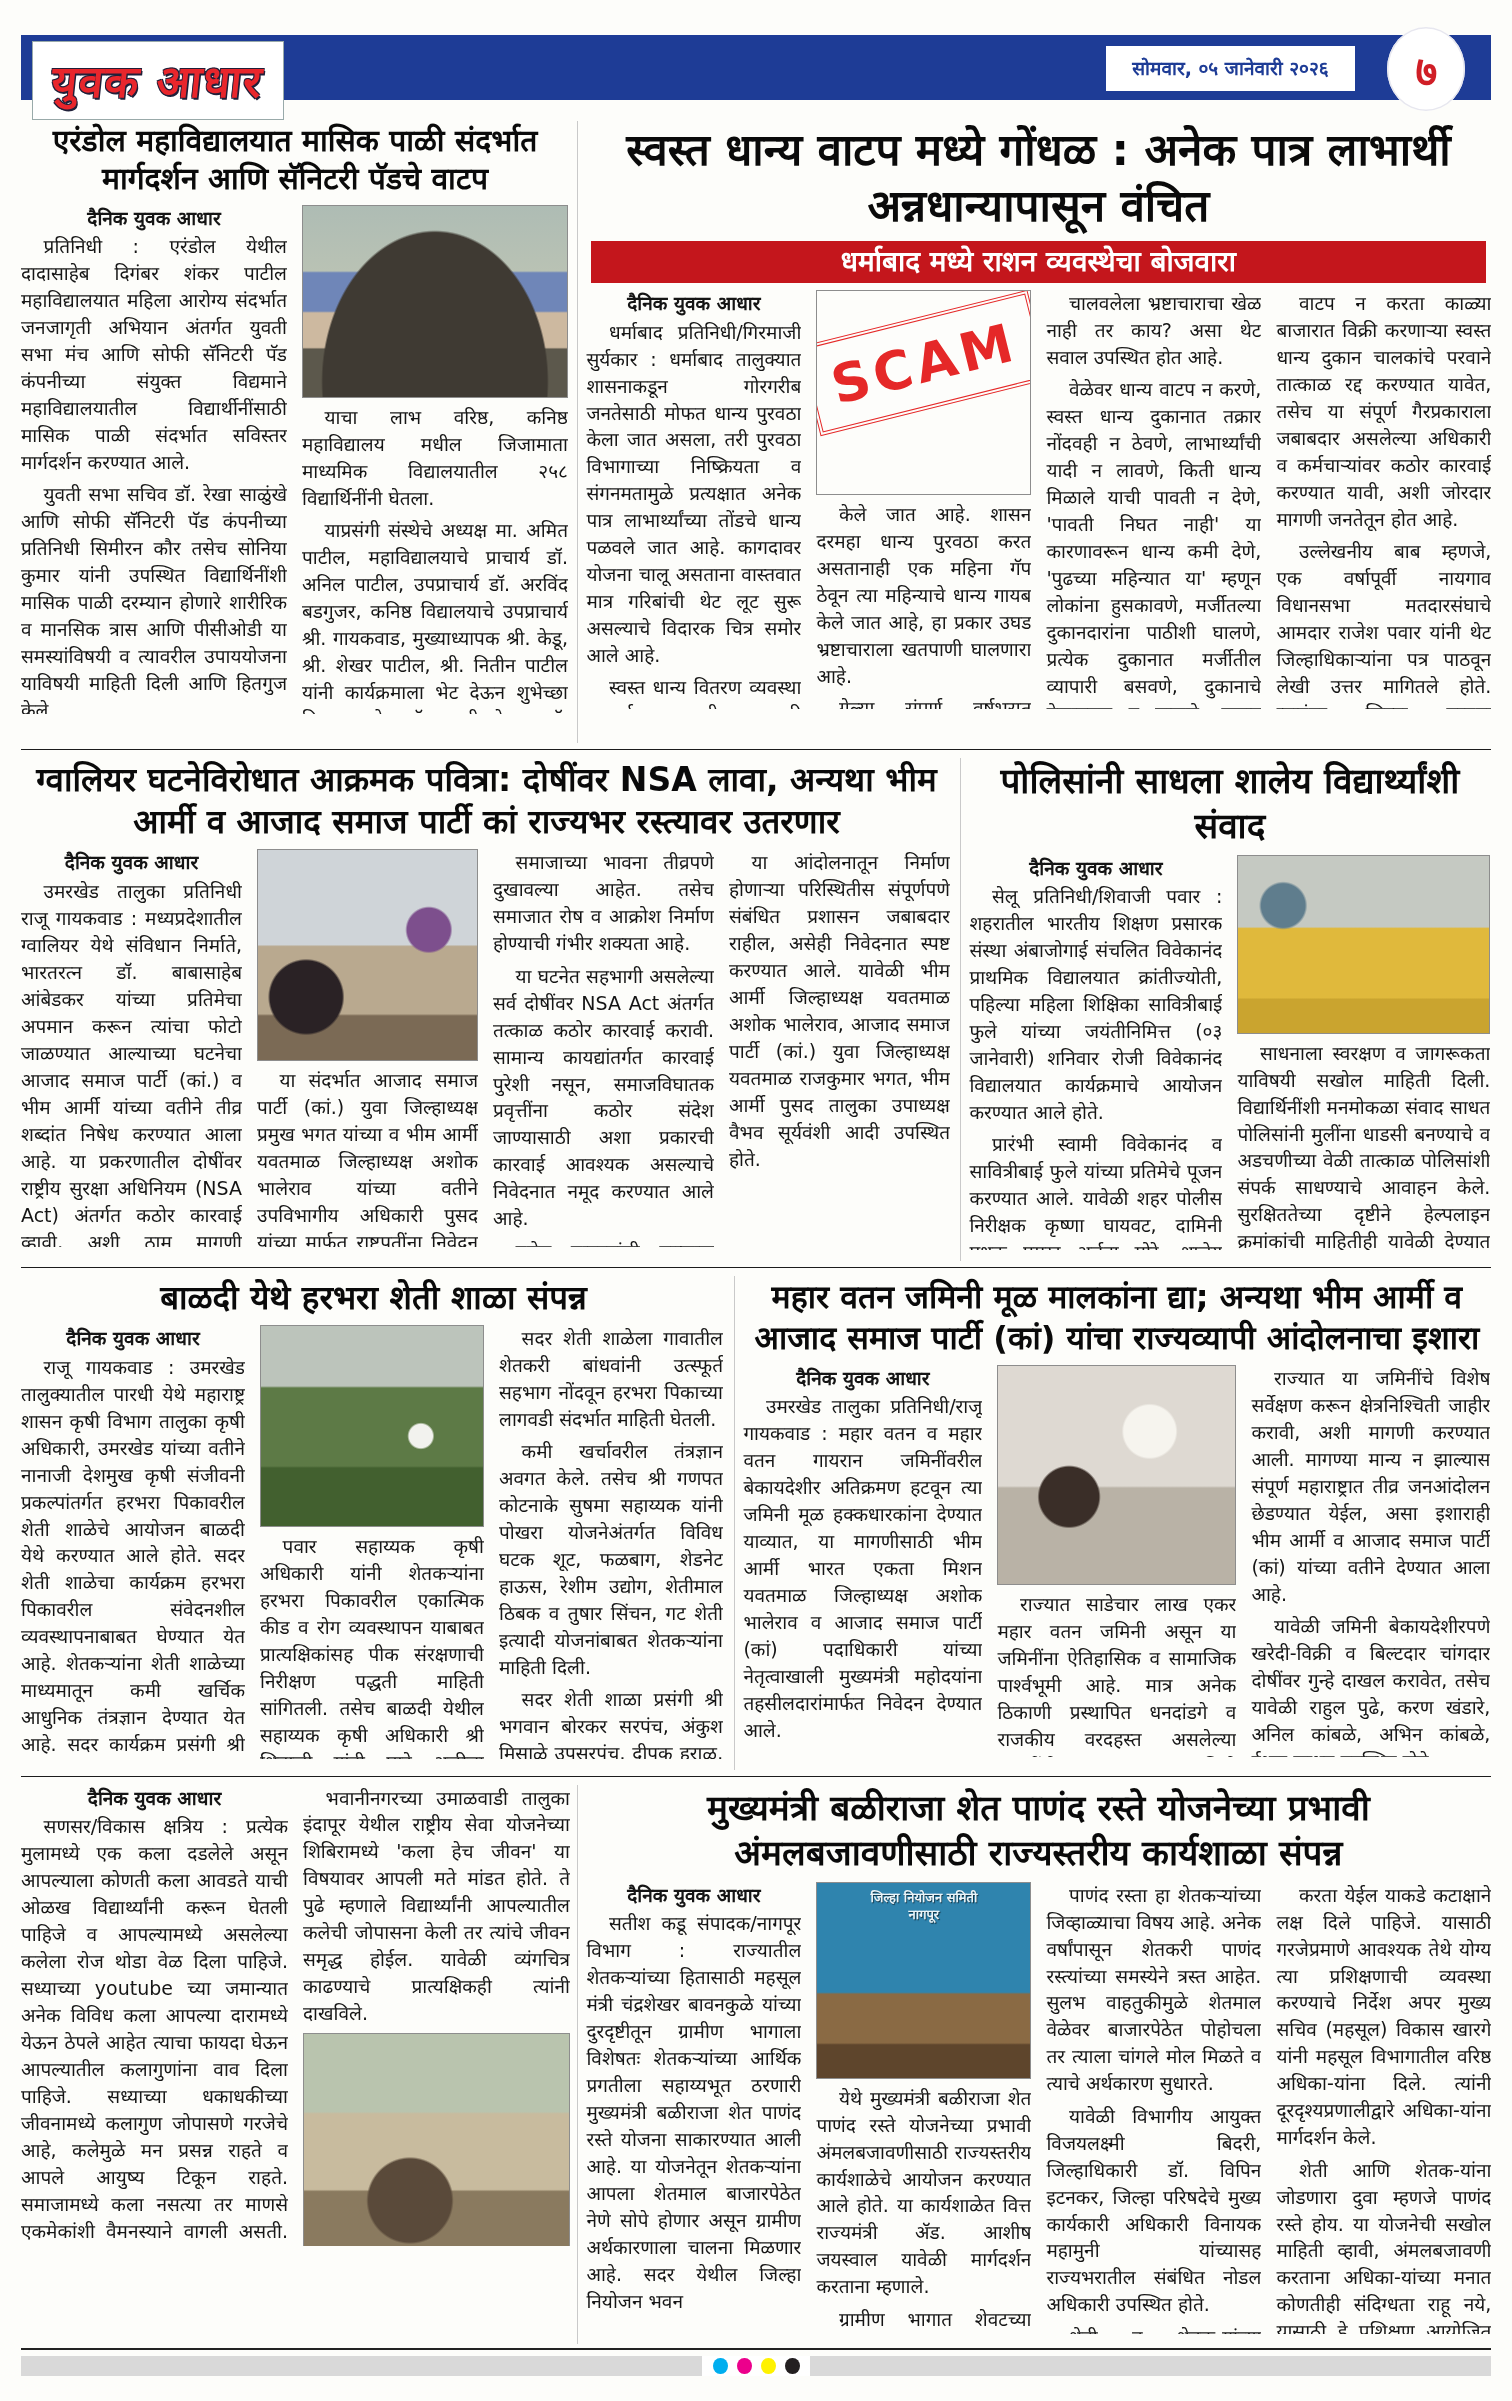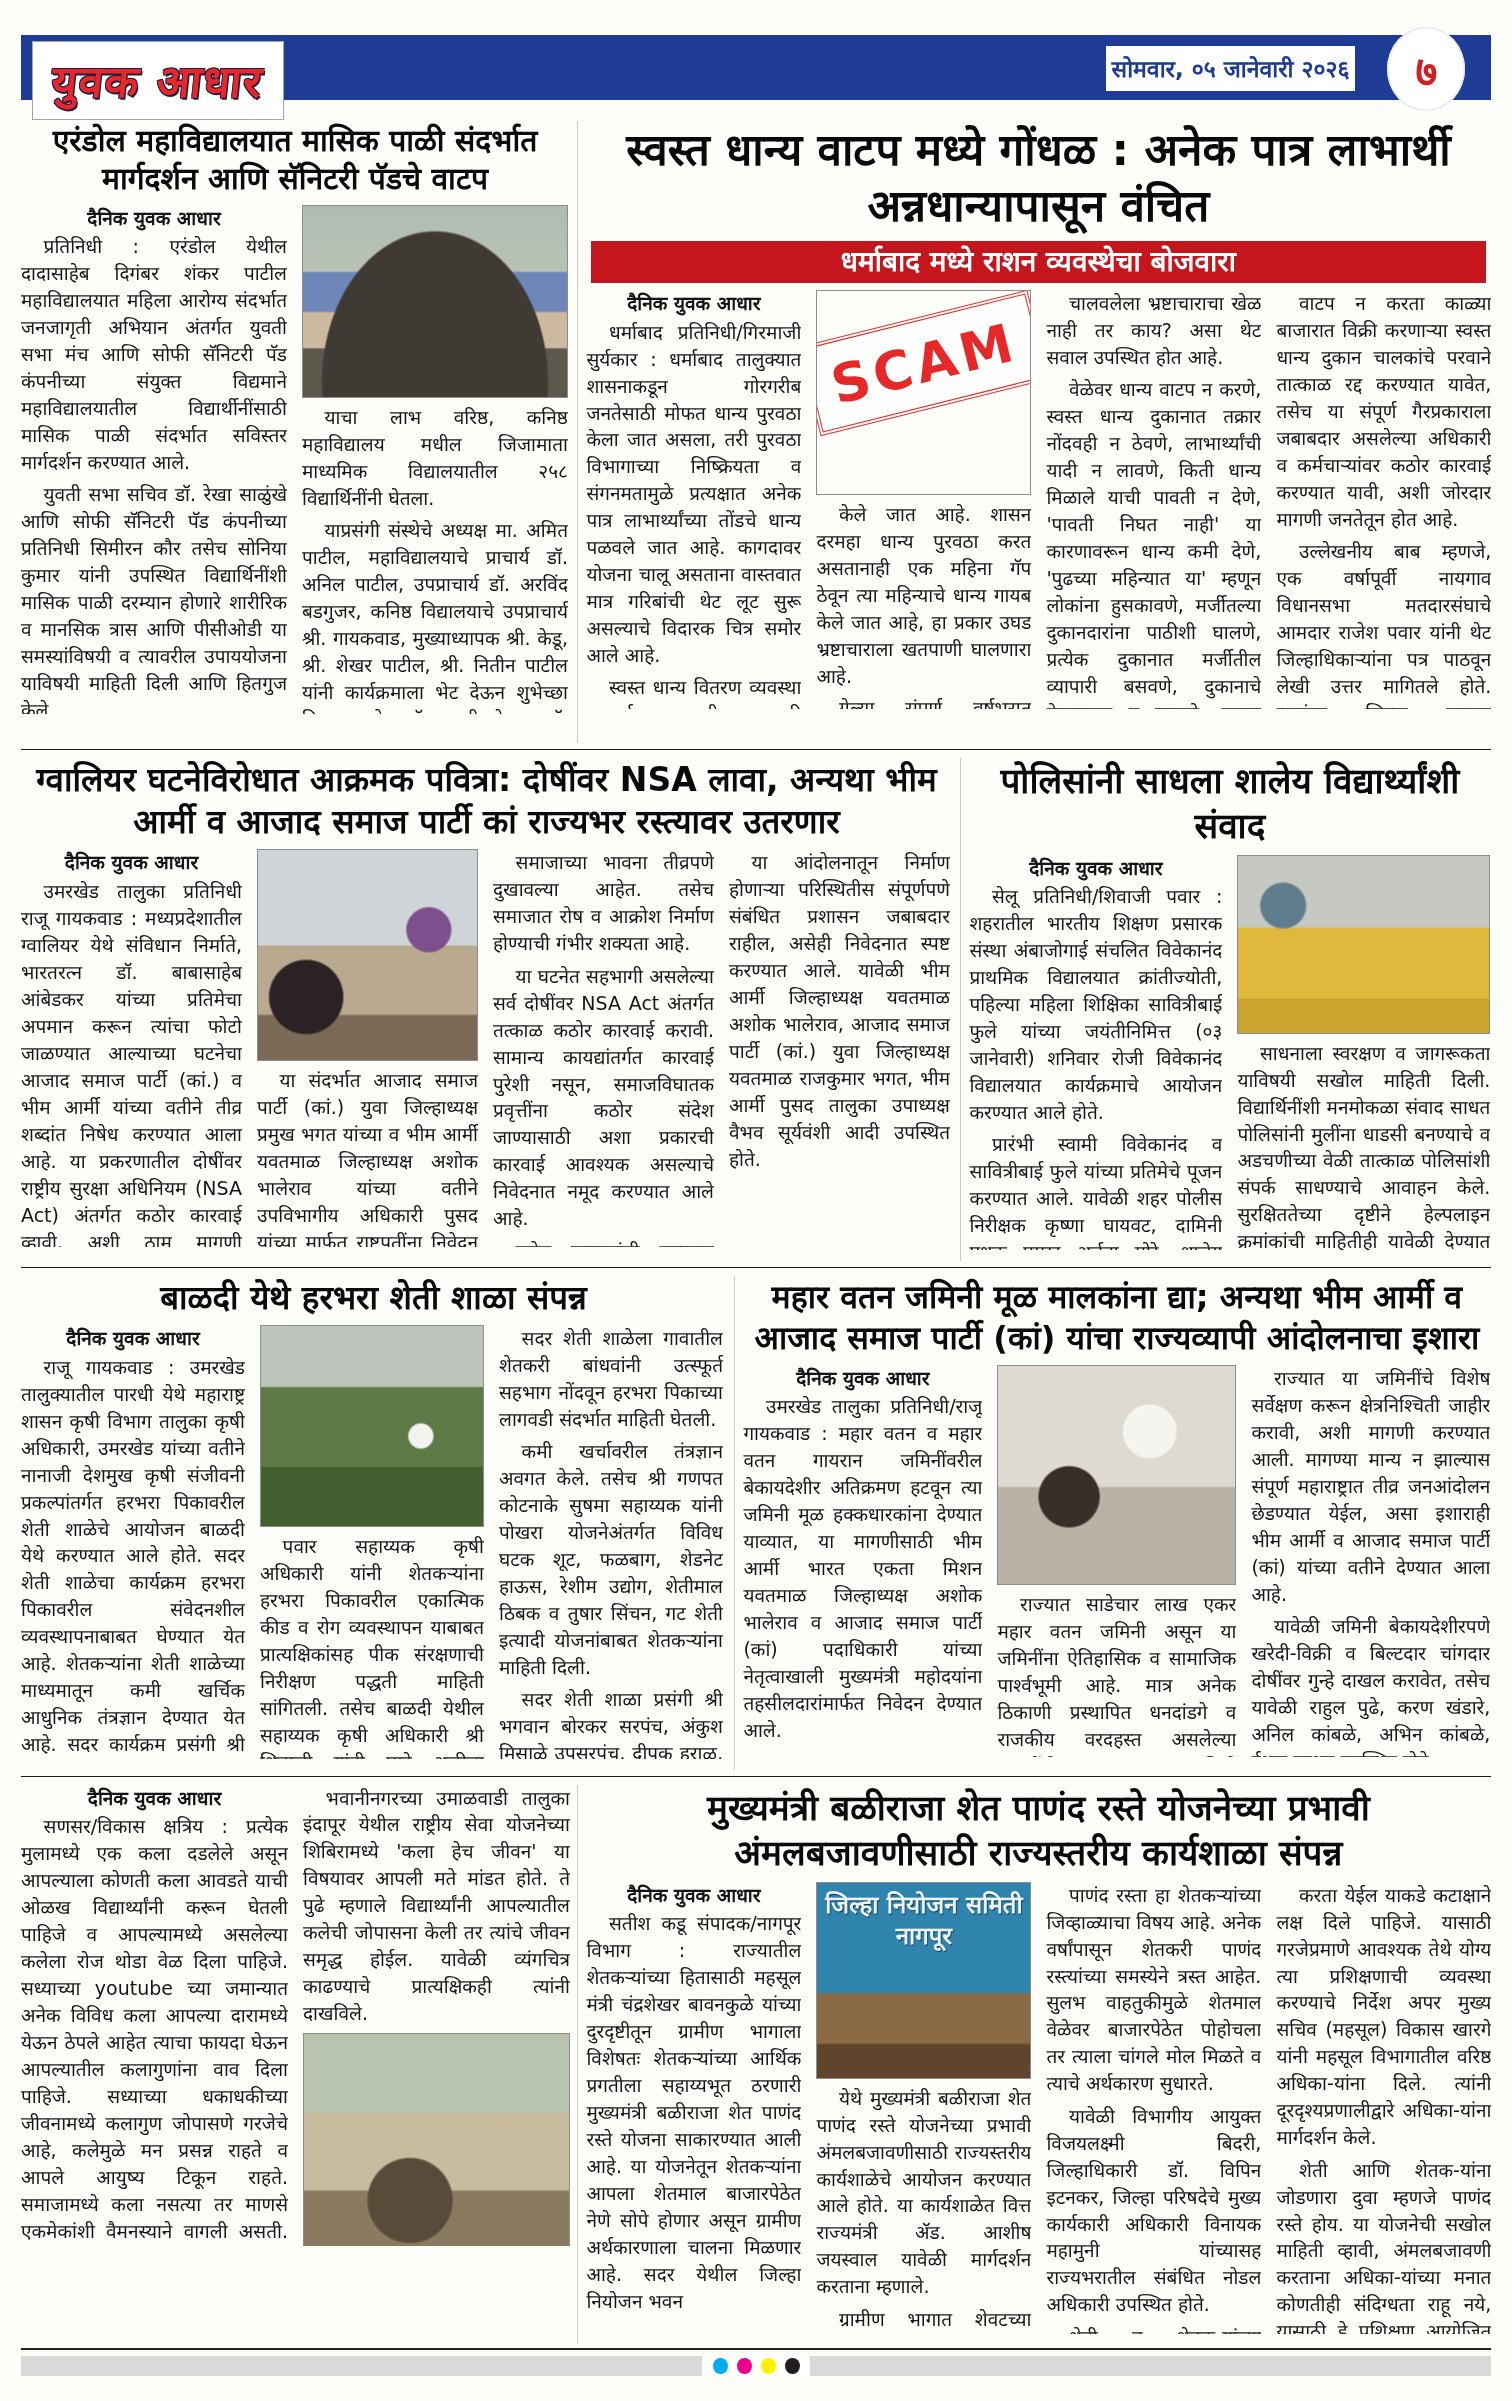--- a/index.html
+++ b/index.html
@@ -6,21 +6,21 @@
   .page{width:1512px;height:2401px;background:#fdfdfa;position:relative;overflow:hidden;
         font-family:"DejaVu Sans",sans-serif;color:#151515;box-sizing:border-box;padding:7.5px 21px 0 21px;}
   
   .hdr{position:relative;height:113px;}
   .hdr-bar{position:absolute;left:0;right:0;top:27px;height:65px;background:#1e3c96;}
   .logo-box{position:absolute;left:10.5px;top:33px;width:250px;height:77px;background:#fff;border:0.8px solid #9aa;
             display:flex;align-items:center;justify-content:center;}
   .logo-text{font-size:44px;font-weight:900;color:#e8262c;transform:skewX(-6deg);letter-spacing:1.5px;
              text-shadow:1.5px 1.5px 0 #20203a,-0.8px -0.8px 0 #20203a,0.8px -0.8px 0 #20203a,-0.8px 0.8px 0 #20203a;}
   .date-box{position:absolute;right:136px;top:38px;width:249px;height:45px;background:#fff;
-            display:flex;align-items:center;justify-content:center;font-size:23px;font-weight:bold;color:#1e3c96;}
+            display:flex;align-items:center;justify-content:center;font-size:19px;font-weight:bold;color:#1e3c96;}
   .page-badge{position:absolute;right:25.6px;top:19.6px;width:78px;height:84px;background:#fff;border-radius:50%;
               display:flex;align-items:center;justify-content:center;font-size:42px;font-weight:900;color:#d01e26;
               box-shadow:0 0 0 1.5px #e7e7ef inset;}
   
   .row{display:flex;gap:8.3px;}
   .vdiv{width:0.8px;background:#c9c9c9;flex:none;}
   .rule{height:1.5px;background:#1c1c1c;margin:6px 0 7.5px 0;}
   .headline{font-weight:900;text-align:center;color:#0a0a0a;margin:1.5px 6px 6px 6px;line-height:1.28;}
   .subhead-bar{background:#c4161c;color:#fff;font-weight:900;text-align:center;font-size:28px;
                height:42px;line-height:42px;margin:1.5px 4.5px 7.5px 4.5px;}
@@ -48,21 +48,21 @@
      linear-gradient(180deg,#bcc4bb 0 30%,#5d7a46 31% 70%,#42602f 71% 100%);}
   .ph-men{height:220px;background:
      radial-gradient(circle at 64% 30%, #f6f4ee 0 12%, transparent 13%),
      radial-gradient(circle at 30% 60%, #3a2e28 0 14%, transparent 15%),
      linear-gradient(180deg,#ded9d2 0 55%,#b9b2a6 56% 100%);}
   .ph-gather{height:224px;background:
      radial-gradient(circle at 40% 75%, #5a4a3a 0 18%, transparent 19%),
      linear-gradient(180deg,#b9c4ae 0 35%,#c8bb9e 36% 70%,#8a7a5f 71% 100%);}
   .ph-meeting{height:197px;background:linear-gradient(180deg,#2f84ae 0 56%,#8a6a44 57% 82%,#5e452c 83% 100%);}
   .banner-text{position:absolute;top:7.5px;left:0;right:0;text-align:center;color:#eaf4f8;font-weight:bold;
-               font-size:24px;line-height:1.3;text-shadow:0.8px 0.8px 0.8px #134;}
+               font-size:13px;line-height:1.3;text-shadow:0.8px 0.8px 0.8px #134;}
   .scam-stamp{position:absolute;top:25.6px;left:50%;transform:translateX(-50%) rotate(-14deg);
               color:#e31717;border:4.5px double #e31717;padding:4.5px 19.6px;font-size:53px;font-weight:900;
               letter-spacing:4.5px;opacity:.92;background:rgba(255,255,255,.06);}
   
   .foot-line{height:2.3px;background:#222;margin-top:4.5px;}
   .foot-gray{height:19.6px;background:#d9d9d9;margin-top:6px;display:flex;align-items:center;justify-content:center;}
   .dots-box{background:#fff;height:19.6px;display:flex;align-items:center;gap:9px;padding:0 10.5px;}
   .dot{width:15px;height:16.6px;border-radius:50%;}
   .dot.c{background:#00aeef}.dot.m{background:#ec008c}.dot.y{background:#fff200}.dot.k{background:#231f20}
 </style>

